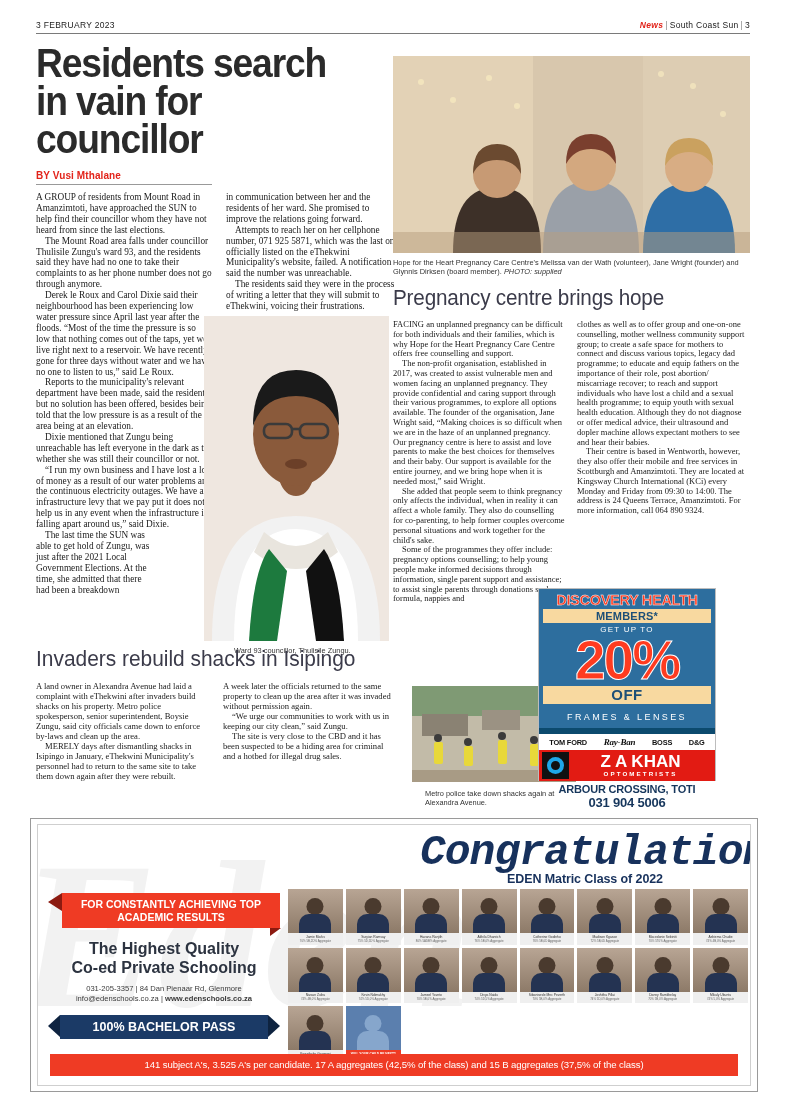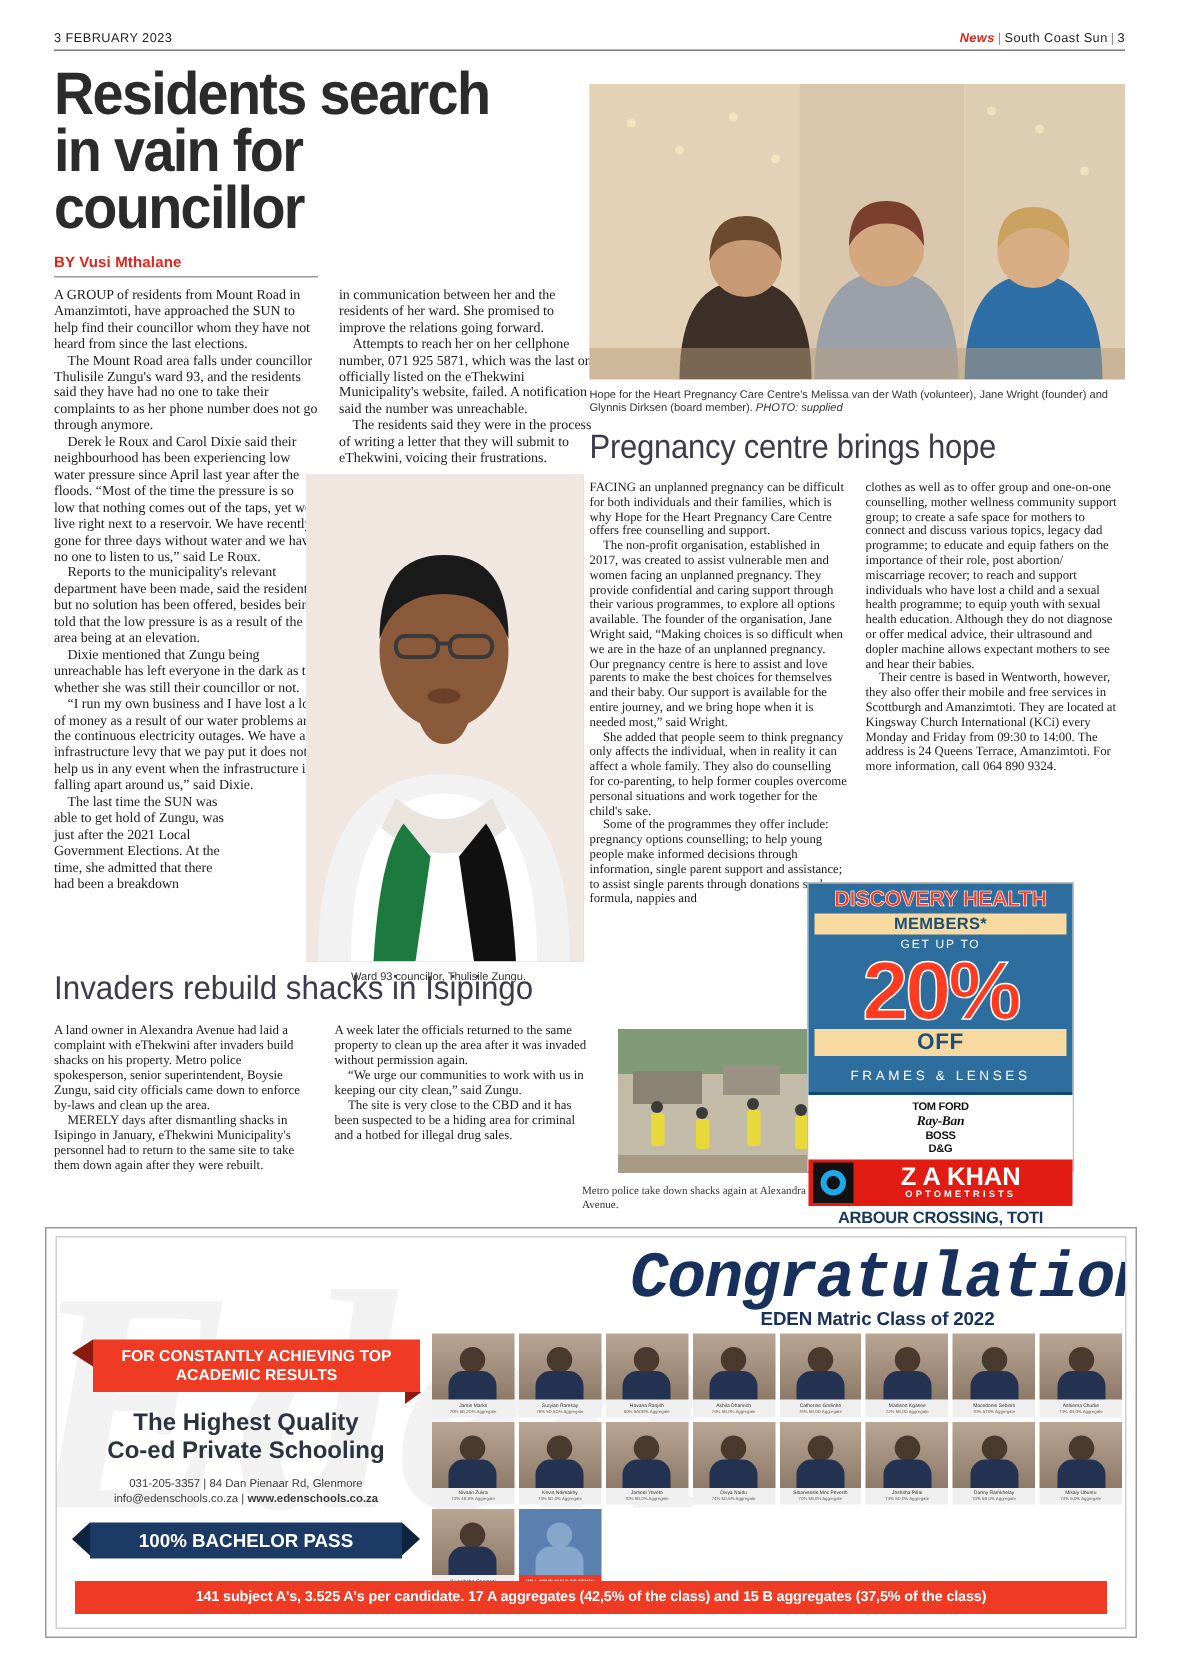--- a/index.html
+++ b/index.html
@@ -44,32 +44,32 @@
   .portrait{position:absolute;left:168px;top:296px;width:185px;height:325px;}
   .portrait .pcap{position:absolute;top:327px;left:30px;width:180px;}
 
   
   .art3{position:absolute;left:0px;top:626px;width:540px;}
   .hl-light2{font-family:"Liberation Sans",sans-serif;font-weight:300;font-size:22px;line-height:25px;color:#3b3b4a;transform:scaleX(.95);transform-origin:left top;}
   .art3 .cols{display:flex;gap:13px;margin-top:10px;}
   .art3 .c{width:174px;}
   .art3 p.body{font-size:8.6px;line-height:10px;}
   .shackphoto{position:absolute;left:376px;top:40px;width:164px;height:96px;}
-  .shackcap{position:absolute;left:352px;top:140px;width:164px;font-family:Liberation Serif, serif;}
+  .shackcap{position:absolute;left:389px;top:140px;width:164px;}
 
   
   .adbox{position:absolute;left:538px;top:588px;width:176px;height:191px;background:#fff;border:1px solid #bdbdbd;}
   .zk-blue{background:#2d6e9e;padding:3px 4px 4px;}
   .zk-dh{font-family:"Liberation Sans",sans-serif;font-weight:700;font-size:14.5px;color:#ff3b20;text-align:center;letter-spacing:-.3px;-webkit-text-stroke:0.4px #ffffff;}
   .zk-mem{background:#f8d9a0;color:#1d4f77;font-family:"Liberation Sans",sans-serif;font-weight:700;font-size:11px;text-align:center;margin-top:1px;padding:1px 0;letter-spacing:.2px;}
   .zk-get{font-family:"Liberation Sans",sans-serif;font-size:8px;color:#fff;text-align:center;letter-spacing:1.2px;margin-top:2px;}
   .zk-20{font-family:"Liberation Sans",sans-serif;font-weight:700;font-size:55px;line-height:52px;color:#ff3b20;text-align:center;letter-spacing:-2px;-webkit-text-stroke:1px #ffffff;}
   .zk-off{background:#f8d9a0;color:#1d4f77;font-family:"Liberation Sans",sans-serif;font-weight:700;font-size:15px;text-align:center;padding:0 0 1px;letter-spacing:.5px;}
   .zk-fl{font-family:"Liberation Sans",sans-serif;font-size:9px;color:#fff;text-align:center;letter-spacing:2.4px;padding:8px 0 2px;}
-  .zk-brands{display:flex;justify-content:space-around;align-items:center;background:#fff;padding:3px 2px;border-top:2px solid #0c4a6e;flex-direction:column;}
+  .zk-brands{display:flex;justify-content:space-around;align-items:center;background:#fff;padding:3px 2px;border-top:6px solid #0c4a6e;}
   .zk-brands span{font-family:"Liberation Sans",sans-serif;font-weight:700;font-size:7.4px;color:#111;letter-spacing:-.2px;}
   .zk-brands .rb{font-family:"Liberation Serif",serif;font-style:italic;font-weight:700;font-size:9px;}
   .zk-red{background:#e21b13;display:flex;align-items:center;padding:2px 3px;}
   .zk-eye{width:27px;height:27px;background:#111;display:flex;align-items:center;justify-content:center;flex:0 0 auto;}
   .zk-eye .ring{width:17px;height:17px;border-radius:50%;background:#1fa7e8;display:flex;align-items:center;justify-content:center;}
   .zk-eye .pup{width:9px;height:9px;border-radius:50%;background:#111;}
   .zk-name{flex:1;text-align:center;}
   .zk-name .n1{font-family:"Liberation Sans",sans-serif;font-weight:700;font-size:17px;color:#fff;line-height:16px;letter-spacing:0px;}
   .zk-name .n2{font-family:"Liberation Sans",sans-serif;font-weight:700;font-size:6.2px;color:#fff;letter-spacing:2.1px;}
   .zk-foot{text-align:center;padding:2px 0 1px;}
@@ -107,21 +107,21 @@
   .stu .ph2{width:100%;height:44px;background:linear-gradient(#b8a594,#8d7a68);position:relative;overflow:hidden;}
   .stu .ph2 .head{position:absolute;left:50%;top:9px;transform:translateX(-50%);width:17px;height:17px;border-radius:50%;background:#4a3a2e;}
   .stu .ph2 .body2{position:absolute;left:50%;bottom:0;transform:translateX(-50%);width:32px;height:19px;background:#243352;border-radius:10px 10px 0 0;}
   .stu .nm{background:#efefef;font-family:"Liberation Sans",sans-serif;font-size:3.3px;line-height:4px;color:#333;text-align:center;padding:1.5px 0 2px;}
   .stu .nm .g{color:#666;font-size:2.9px;display:block;}
   .stu.ph-empty .ph2{background:#5b7fae;}
   .stu.ph-empty .ph2 .head{background:#86a6cc;}
   .stu.ph-empty .ph2 .body2{background:#86a6cc;}
   .stu.ph-empty .nm{background:#ef3b24;color:#fff;font-weight:700;font-size:3.2px;}
 
-  .statbar{position:absolute;left:12px;right:12px;bottom:9px;z-index:4;background:#ef3b24;color:#fff;font-family:"Liberation Sans",sans-serif;font-weight:700;font-size:9.6px;text-align:center;padding:5px 0 6px;letter-spacing:-.1px;}
+  .statbar{position:absolute;left:12px;right:12px;bottom:9px;z-index:4;background:#ef3b24;color:#fff;font-family:"Liberation Sans",sans-serif;font-weight:400;font-size:9.6px;text-align:center;padding:5px 0 6px;letter-spacing:-.1px;}
 </style>
 </head>
 <body>
 
 <div class="page">
  <div class="inner">
 
   <div class="masthead">
     <div class="left">3 FEBRUARY 2023</div>
     <div class="right">

